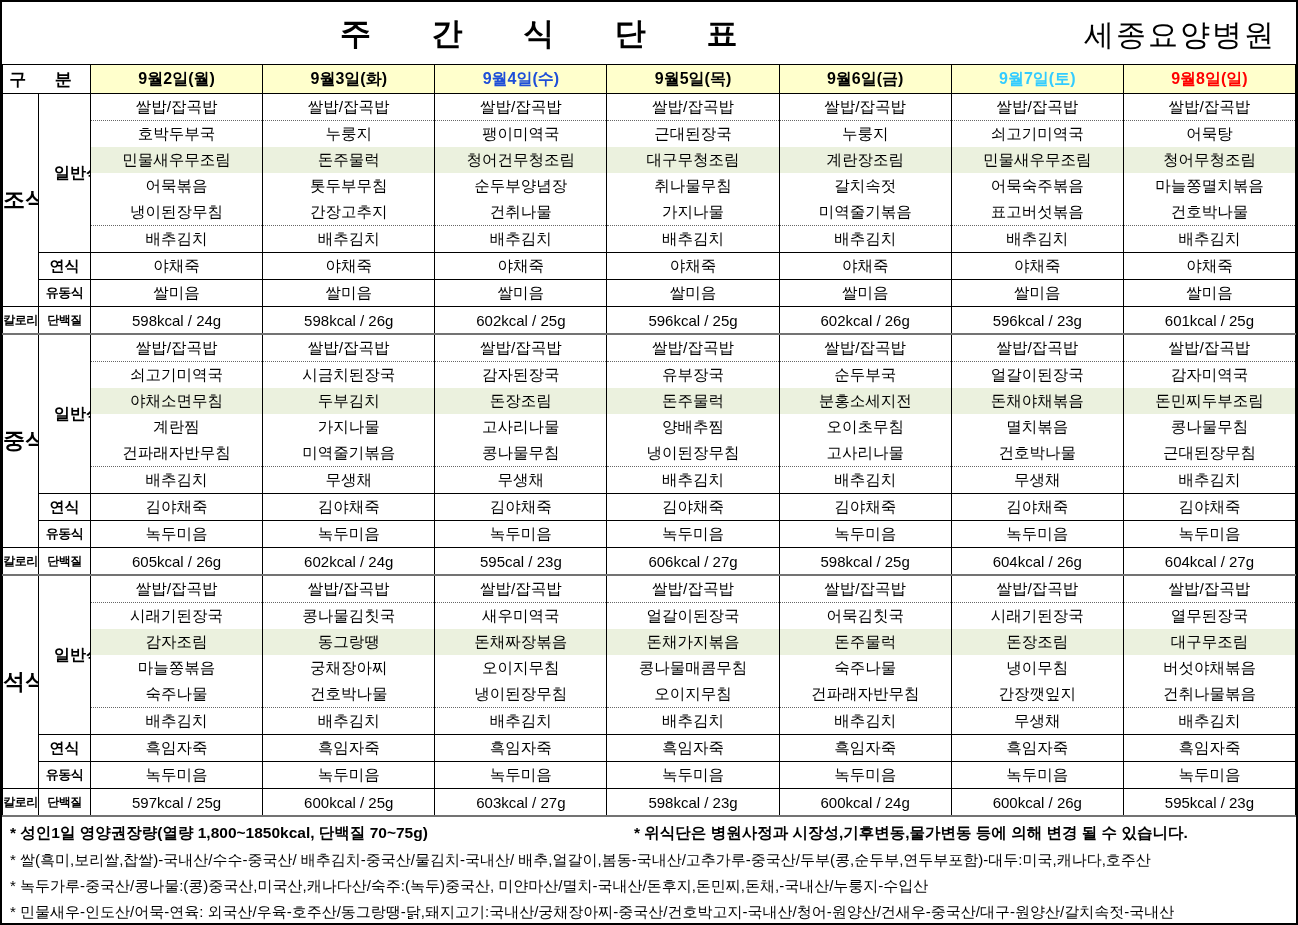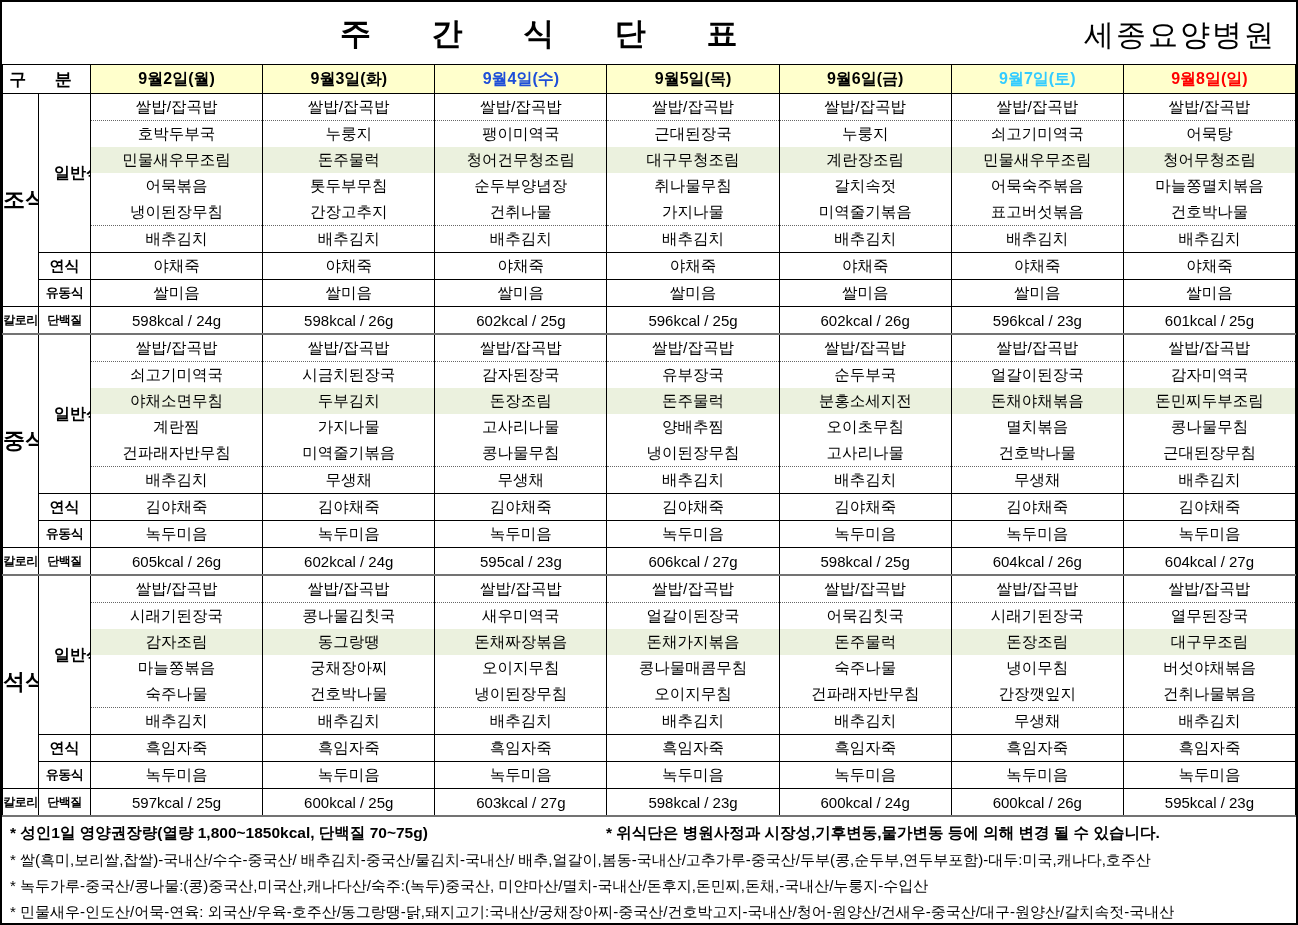--- a/index.html
+++ b/index.html
@@ -44,21 +44,21 @@
   td.type-cell { font-weight:bold; font-size:15px; background:#fff; }
   td.type-cell.vert { word-break:break-all; padding:0 15px; line-height:1.5; font-size:16px; }
   td.type-cell.small { font-size:13px; letter-spacing:-0.5px;text-align:center; }
   td.kcal-label { font-weight:bold; font-size:12px; letter-spacing:-0.5px; background:#fff; }
   
   .notes { padding:3px 12px 0 8px; position:relative; }
   .note { font-size:15px; height:26px; line-height:26px; white-space:nowrap; overflow:hidden; }
   .note.bold { font-weight:bold; font-size:15.5px; }
   .note-row1 { position:relative; height:27px; }
   .note-row1 .left  { position:absolute; left:0; top:0; }
-  .note-row1 .right { position:absolute; left:596px; top:0; }
+  .note-row1 .right { position:absolute; left:624px; top:0; }
 </style>
 </head>
 <body>
 
 <div class="page">
 
   <div class="title-bar">
     <div class="main-title">주 간 식 단 표</div>
     <div class="hospital">세종요양병원</div>
   </div>

